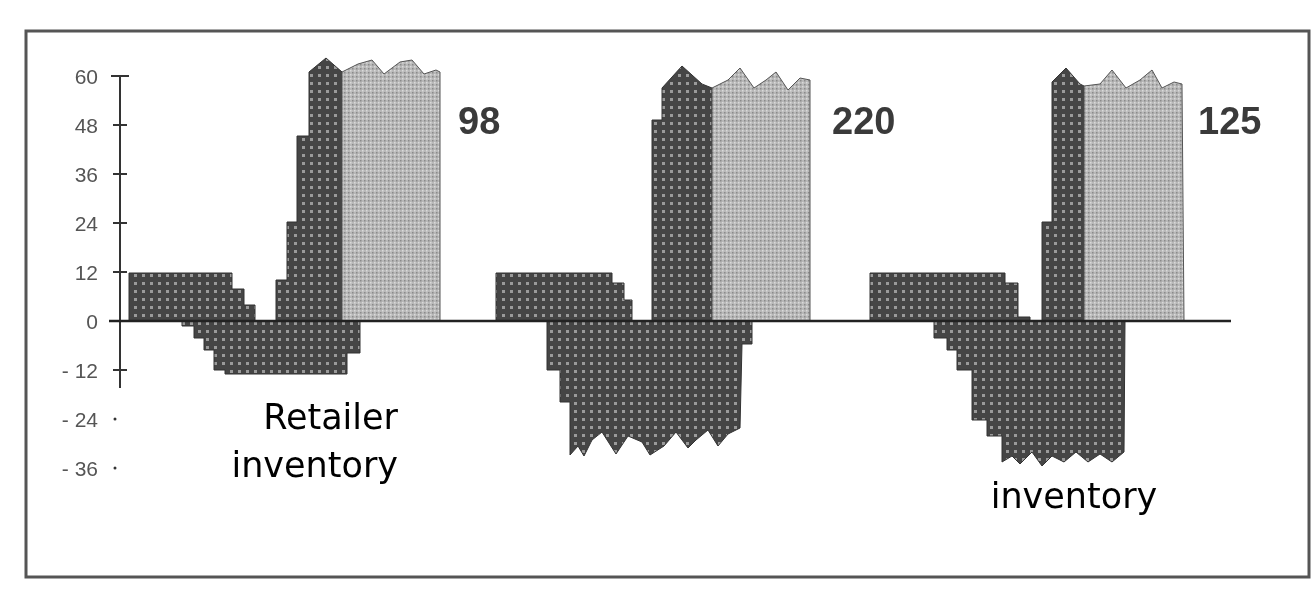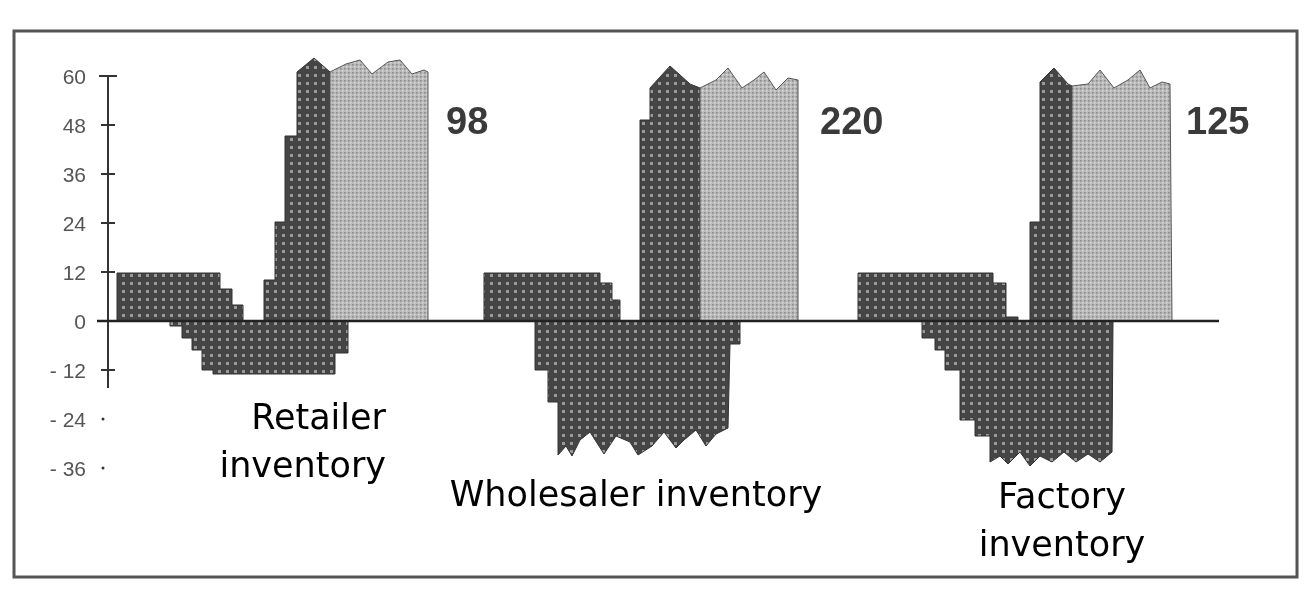--- a/index.html
+++ b/index.html
@@ -1,18 +1,18 @@
 <!DOCTYPE html>
 <html><head>
 <meta charset="utf-8">
 <style>
   html, body { margin: 0; padding: 0; background: #ffffff; }
   body { width: 1312px; height: 598px; position: relative; overflow: hidden;
          font-family: "Liberation Sans", sans-serif; }
-  #chart-root { position: absolute; left: 0; top: 0; width: 1229px; height: 598px; }
+  #chart-root { position: absolute; left: 12px; top: 0; width: 1229px; height: 598px; }
   svg text { font-family: "Liberation Sans", sans-serif; }
   .tick-label { font-size: 21px; fill: #555555; text-anchor: end; }
   .big-num { font-size: 38px; font-weight: bold; fill: #3a3a3a; }
   .caption { position: absolute; font-family: "DejaVu Sans", sans-serif;
              font-size: 35px; color: #000; text-align: center; line-height: 48px;
              white-space: nowrap; }
 </style>
 </head>
 <body>
 
@@ -83,20 +83,16 @@
     </g>
 
     <line x1="97" y1="321" x2="1219" y2="321" stroke="#222" stroke-width="2.5"></line>
   </svg>
 
   
   <div class="caption" style="left:186px; top:393px; width:200px;text-align:right;">
     <div>Retailer</div>
     <div>inventory</div>
   </div>
-  <div class="caption" style="left:416px; top:470px; width:440px;">
-    <div>Wholesaler inventory</div>
-  </div>
   <div class="caption" style="left:962px; top:472px; width:200px;">
-    <div>Factory</div>
     <div>inventory</div>
   </div>
 </div>
 
 </body></html>

